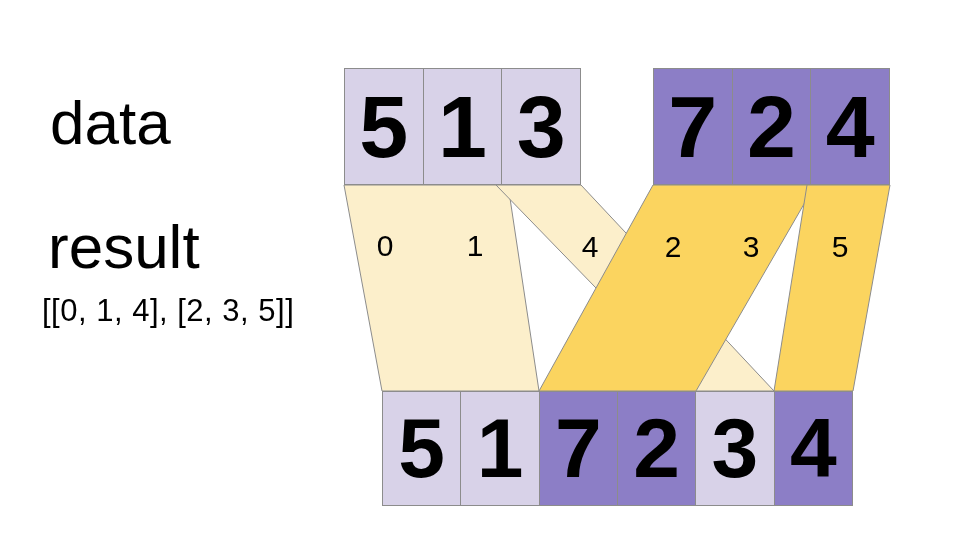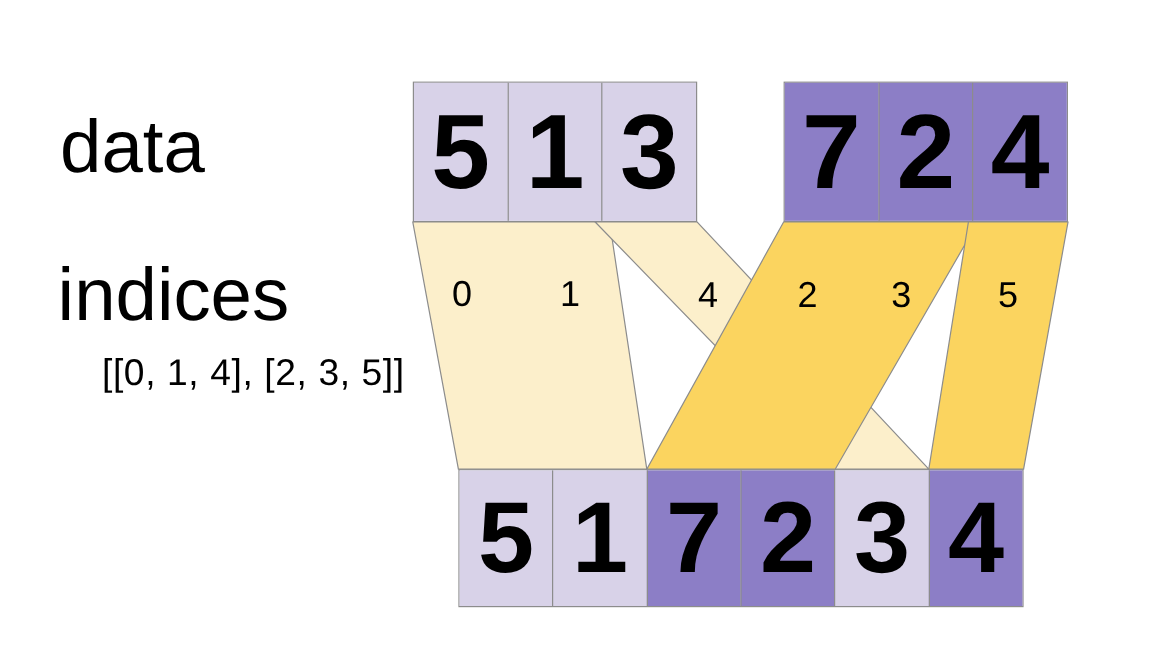--- a/index.html
+++ b/index.html
@@ -28,40 +28,40 @@
   .cell{
     flex:1;display:flex;align-items:center;justify-content:center;
     box-sizing:border-box;font-weight:bold;color:var(--ink);
   }
   .cell + .cell{border-left:1px solid var(--stroke);}
   .cell[data-variant="light"]{background:var(--light-purple);}
   .cell[data-variant="dark"]{background:var(--dark-purple);}
   .data-row .cell{font-size:88px;}
   .result-row .cell{font-size:84px;}
   .label{position:absolute;z-index:3;line-height:1;font-size:62px;}
-  .sublabel{position:absolute;z-index:3;line-height:1;font-size:31px;letter-spacing:0.5px;margin-left:43px;}
+  .sublabel{position:absolute;z-index:3;line-height:1;font-size:31px;letter-spacing:0.5px;}
   .index-label{
     position:absolute;z-index:2;transform:translate(-50%,-50%);
     font-size:30px;line-height:1;color:var(--ink);
   }
 </style>
 </head>
 <body>
 
 <div class="stage">
 
   <svg class="ribbons" viewBox="0 0 960 540" aria-hidden="true">
     <polygon class="ribbon-cream" points="344,185 508,185 539,391 382,391"></polygon>
     <polygon class="ribbon-cream" points="496,185 581,185 774,391 696,391"></polygon>
     <polygon class="ribbon-gold" points="653,185 815,185 696,391 539,391"></polygon>
     <polygon class="ribbon-gold" points="807,185 890,185 853,391 774,391"></polygon>
   </svg>
 
   <div class="label" style="left:50px;top:92px;">data</div>
-  <div class="label" style="left:48px;top:216px;">indices</div>
+  <div class="label" style="left:48px;top:216px;">result</div>
   <div class="sublabel" style="left:42px;top:295px;">[[0, 1, 4], [2, 3, 5]]</div>
 
   <div class="row data-row" style="left:344px;top:68px;width:237px;height:117px;">
     <div class="cell" data-variant="light">5</div>
     <div class="cell" data-variant="light">1</div>
     <div class="cell" data-variant="light">3</div>
   </div>
 
   <div class="row data-row" style="left:653px;top:68px;width:237px;height:117px;">
     <div class="cell" data-variant="dark">7</div>

